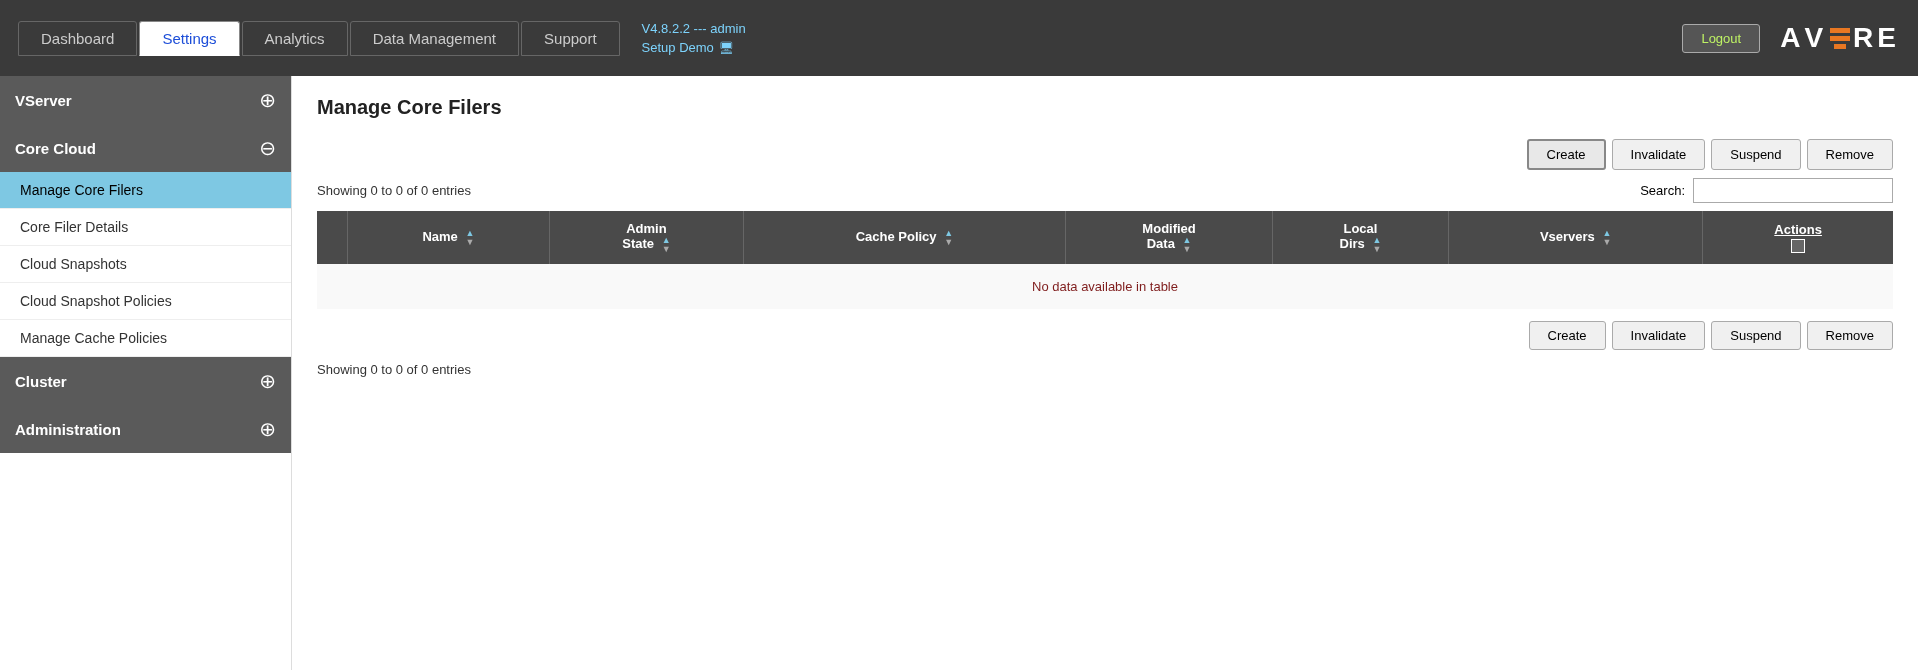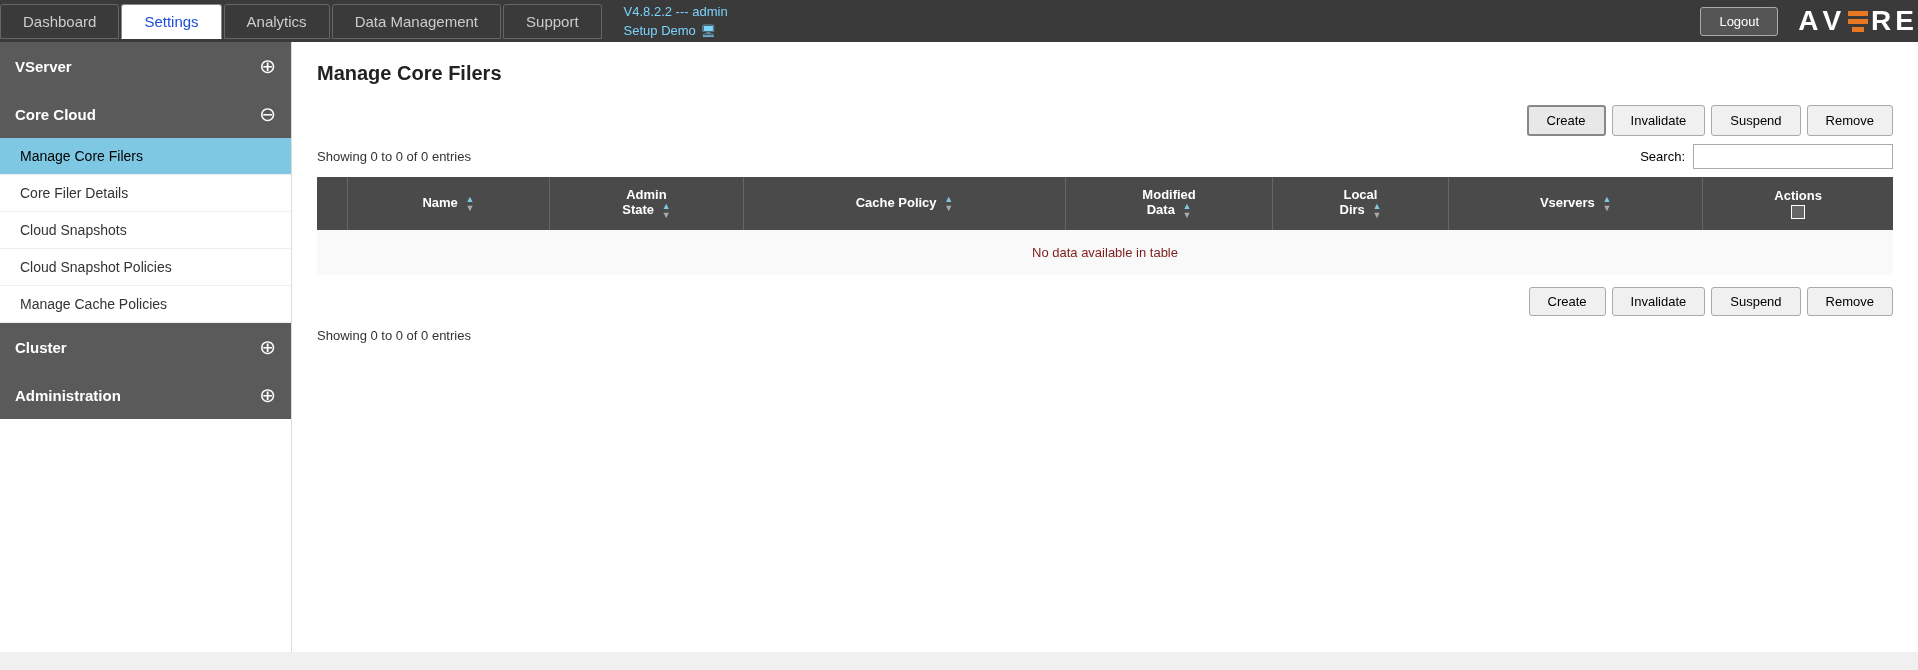--- a/index.html
+++ b/index.html
@@ -3,22 +3,22 @@
   <meta charset="utf-8">
   <style>
     * { box-sizing: border-box; margin: 0; padding: 0; }
     body { font-family: Arial, sans-serif; font-size: 13px; background: #f0f0f0; min-width: 1918px; }
 
     
     .top-bar {
       background: #3a3a3a;
       display: flex;
       align-items: center;
-      height: 42px;
-      padding: 0 0;
+      height: 76px;
+      padding: 0 18px;
       position: relative;
     }
     .nav-tabs {
       display: flex;
       align-items: flex-end;
       height: 100%;
     }
     .nav-tab {
       padding: 8px 22px;
       color: #ccc;
@@ -49,21 +49,21 @@
     .top-bar-right {
       margin-left: auto;
       display: flex;
       align-items: center;
       gap: 20px;
     }
     .logout-btn {
       padding: 6px 18px;
       border: 1px solid #aaa;
       background: #555;
-      color: #ffffff;
+      color: #bef264;
       cursor: pointer;
       font-size: 13px;
       border-radius: 3px;
     }
     .avere-logo {
       display: flex;
       align-items: center;
       gap: 0;
     }
     .avere-logo span {
@@ -196,21 +196,21 @@
       background: #4a4a4a;
       color: #fff;
     }
     .data-table thead th {
       padding: 10px 12px;
       text-align: center;
       font-size: 13px;
       border-right: 1px solid #666;
       position: relative;
     }
-    .data-table thead th:last-child { border-right: none; }
+    .data-table thead th:last-child { border-right: none; text-decoration: underline; }
     .data-table thead th .sort-arrows {
       display: inline-flex;
       flex-direction: column;
       margin-left: 4px;
       font-size: 9px;
       line-height: 1;
       vertical-align: middle;
     }
     .data-table thead th .sort-up { color: #7ec8e3; }
     .data-table thead th .sort-down { color: #aaa; }

